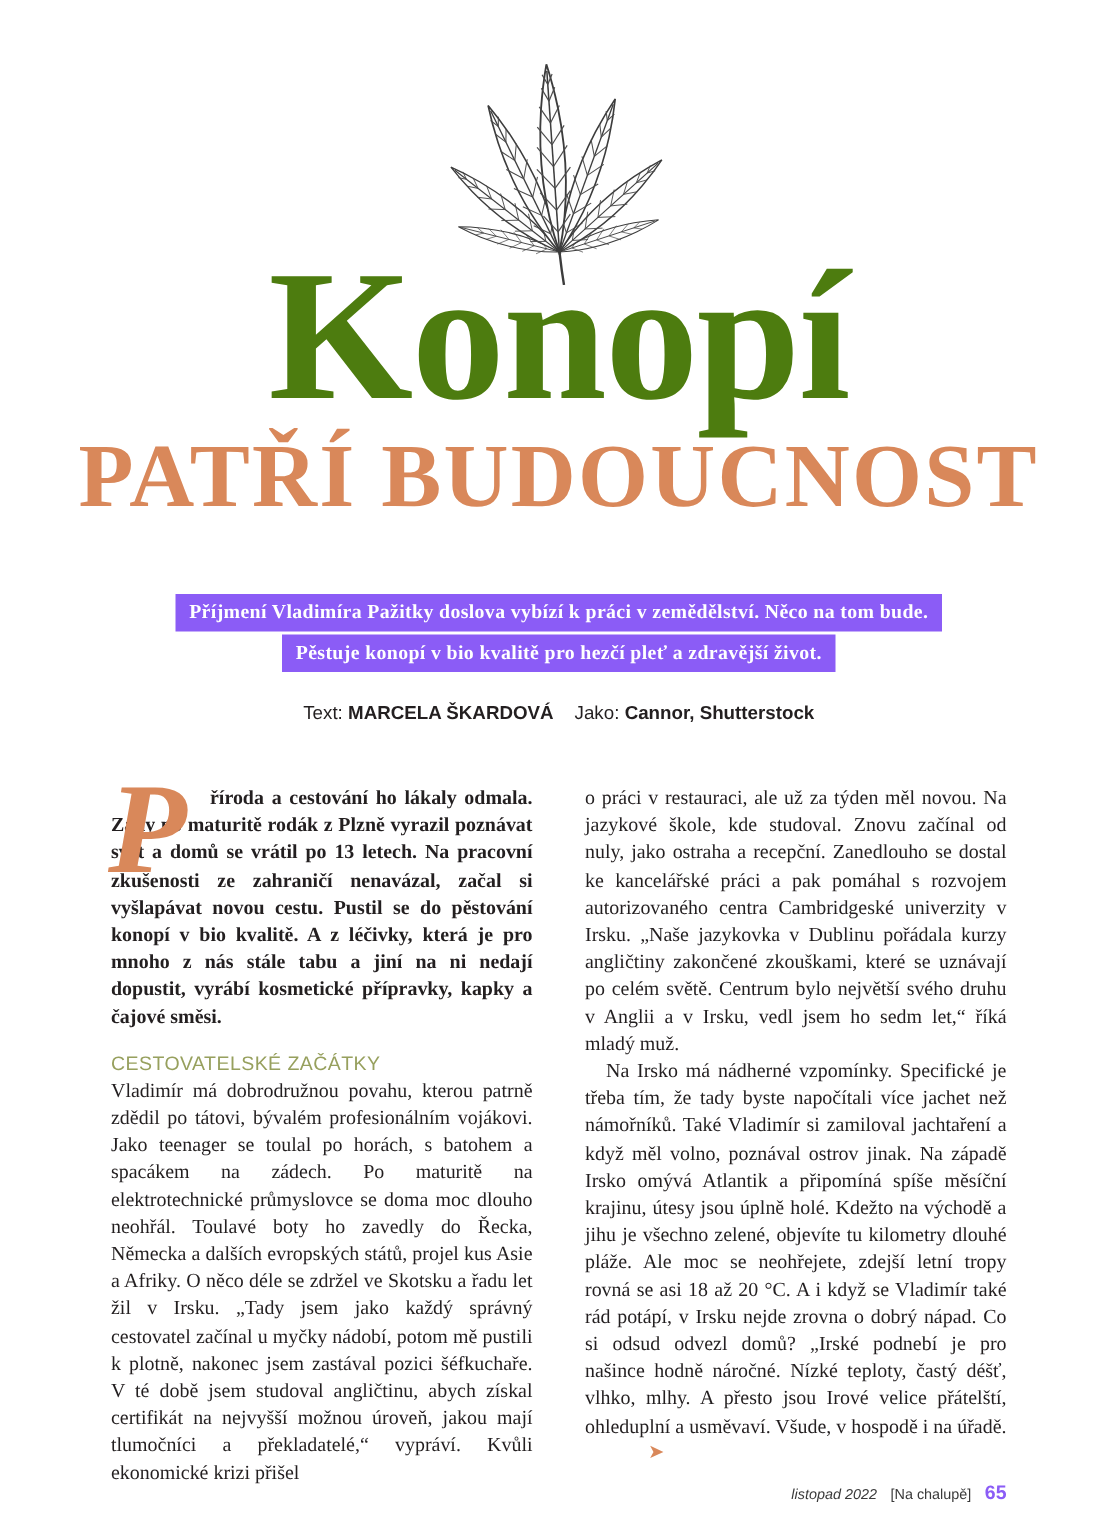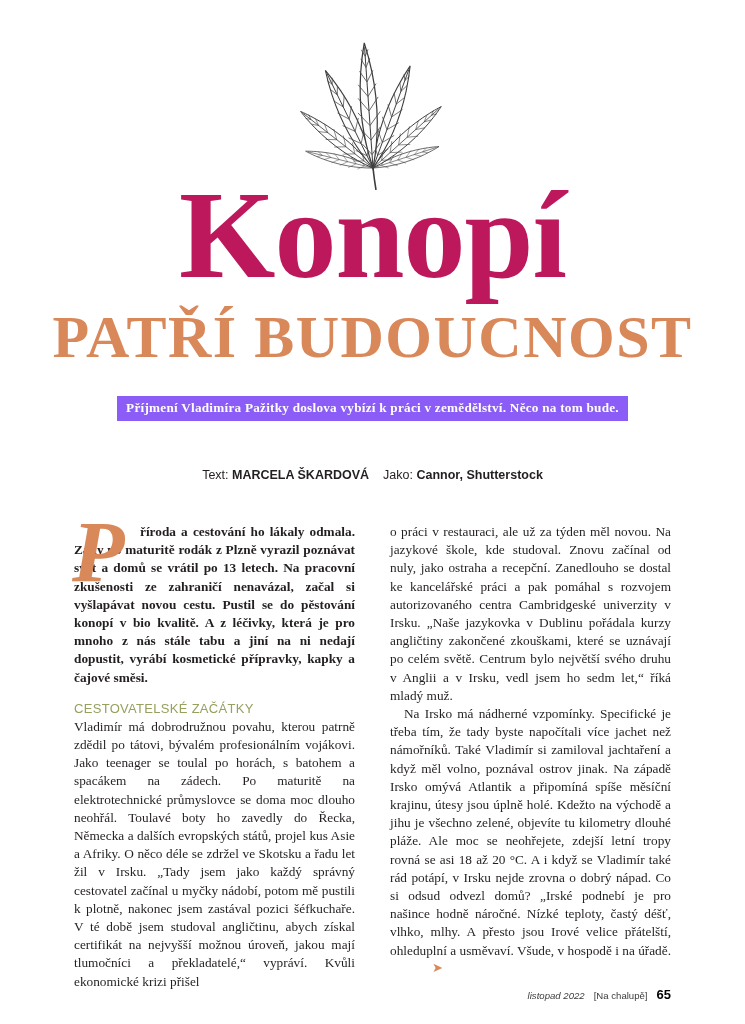--- a/index.html
+++ b/index.html
@@ -37,23 +37,23 @@
     left: 0;
     top: 165px;
     width: 745px;
     text-align: center;
   }
   .title-main {
     font-family: "Liberation Serif", serif;
     font-weight: bold;
     font-size: 124px;
     line-height: 0.95;
-    color: #be185d;
+    color: #4d7c0f;
     letter-spacing: -1px;
-    margin: 12px;
+    margin: 0;
   }
   .title-sub {
     font-family: "Liberation Serif", serif;
     font-weight: bold;
     font-size: 60px;
     line-height: 1;
     color: #d9885a;
     letter-spacing: 1.5px;
     margin: 4px 0 0 0;
   }
@@ -170,21 +170,21 @@
     gap: 9px;
     font-family: "Liberation Sans", sans-serif;
     font-size: 9.6px;
     color: #3a3a3a;
   }
   .footer-issue { font-style: italic; }
   .footer-page {
     font-family: "Liberation Sans", sans-serif;
     font-weight: bold;
     font-size: 13px;
-    color: #000000;
+    color: #8b5cf6;
   }
 </style>
 </head>
 <body>
 
 <div class="page">
 
   <div class="leaf-wrap">
     <svg width="186" height="172" viewBox="0 0 186 172" aria-hidden="true">
       <defs>
@@ -342,20 +342,23 @@
 
   <div class="masthead">
     <div class="title-main">Konopí</div>
     <div class="title-sub">PATŘÍ BUDOUCNOST</div>
   </div>
 
   <div class="perex">
     <div class="perex-row">
       <span class="perex-line">Příjmení Vladimíra Pažitky doslova vybízí k práci v zemědělství. Něco na tom bude.</span>
     </div>
+    <div class="perex-row">
+      <span class="perex-line">Pěstuje konopí v bio kvalitě pro hezčí pleť a zdravější život.</span>
+    </div>
   </div>
 
   <div class="byline">
     <span>Text:</span>
     <b>MARCELA ŠKARDOVÁ</b>
     <span class="gap"></span>
     <span>Jako:</span>
     <b>Cannor, Shutterstock</b>
   </div>
 

